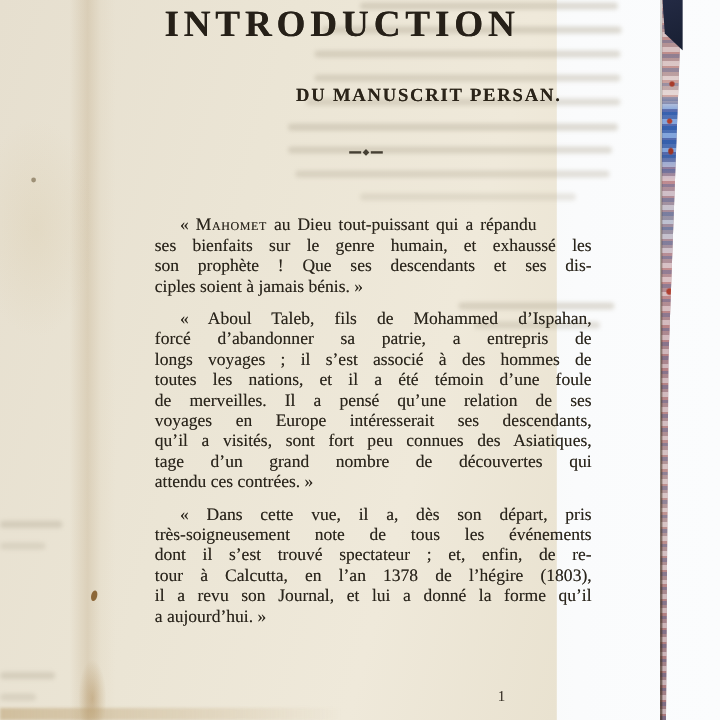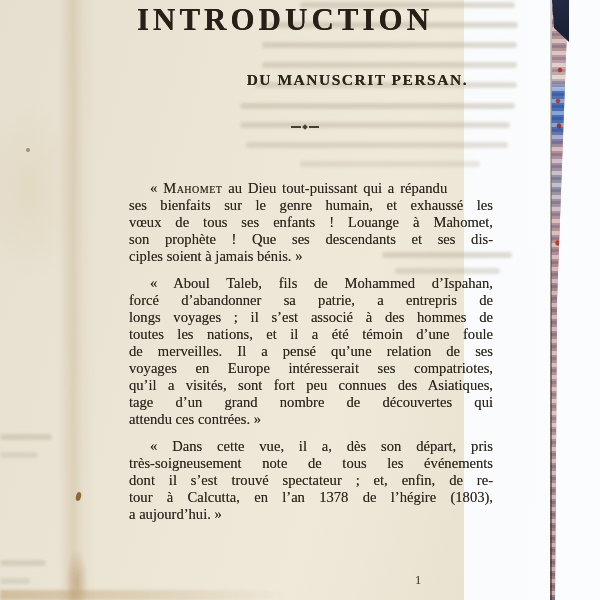--- a/index.html
+++ b/index.html
@@ -130,48 +130,48 @@
       <span class="d-line"></span>
     </div>
 
     <div class="body-text">
 
       <div class="para">
         <div class="line first"><span>«</span> <span class="smallcaps">Mahomet</span> <span>au Dieu tout-puissant qui a répandu</span></div>
         <div class="lines">
 
         <div class="line">ses bienfaits sur le genre humain, et exhaussé les</div>
-            <div class="line">vœux de tous ses enfants ! Louange à Mahomet,</div>
             <div class="line">son prophète ! Que ses descendants et ses dis-</div>
             <div class="line">ciples soient à jamais bénis. »</div>
           </div>
       </div>
 
       <div class="para">
         <div class="lines indent-first">
 
         <div class="line">« Aboul Taleb, fils de Mohammed d’Ispahan,</div>
             <div class="line">forcé d’abandonner sa patrie, a entrepris de</div>
             <div class="line">longs voyages ; il s’est associé à des hommes de</div>
             <div class="line">toutes les nations, et il a été témoin d’une foule</div>
             <div class="line">de merveilles. Il a pensé qu’une relation de ses</div>
-            <div class="line">voyages en Europe intéresserait ses compatriotes,</div>
+            <div class="line">voyages en Europe intéresserait ses descendants,</div>
             <div class="line">qu’il a visités, sont fort peu connues des Asiatiques,</div>
             <div class="line">tage d’un grand nombre de découvertes qui</div>
             <div class="line">attendu ces contrées. »</div>
           </div>
       </div>
 
       <div class="para">
         <div class="lines indent-first">
 
         <div class="line">« Dans cette vue, il a, dès son départ, pris</div>
             <div class="line">très-soigneusement note de tous les événements</div>
             <div class="line">dont il s’est trouvé spectateur ; et, enfin, de re-</div>
             <div class="line">tour à Calcutta, en l’an 1378 de l’hégire (1803),</div>
+            <div class="line">il a revu son Journal, et lui a donné la forme qu’il</div>
             <div class="line">a aujourd’hui. »</div>
           </div>
       </div>
 
     </div>
 
     <div class="page-number">1</div>
   </div>
 
   <div class="fore-edge"></div>

